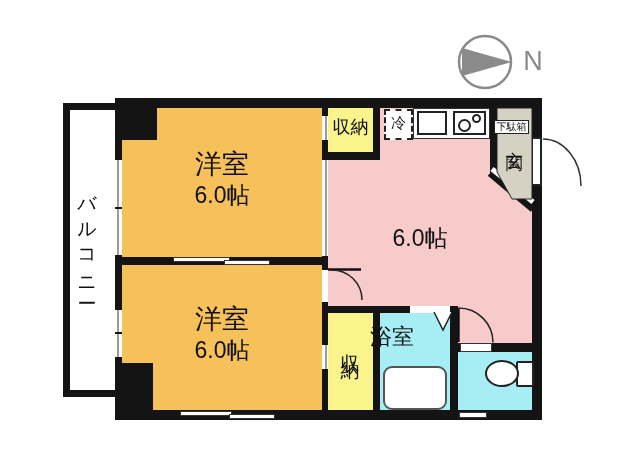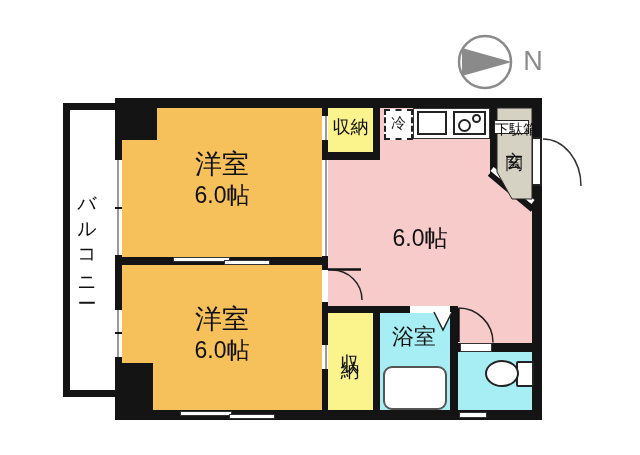--- a/index.html
+++ b/index.html
@@ -99,32 +99,32 @@
 
     <line x1="458.5" y1="308" x2="458.5" y2="342" stroke="#111" stroke-width="2.4"></line>
     <path d="M 458.5,308 A 34.5,34.5 0 0 1 493,342.5" fill="none" stroke="#222" stroke-width="1.5"></path>
 
     <path d="M 543,139 A 38,47 0 0 1 581,186" fill="none" stroke="#333" stroke-width="1.5"></path>
 
     <path d="M 434,312 L 443,330 L 452,312" fill="#fff" stroke="#222" stroke-width="1.5"></path>
   </svg>
 
   <div class="abs whitebox z6" style="left:494px;top:120px;width:35px;height:14px;border:1.5px solid #222;">
-    <div class="lbl" style="left:0;right:0;top:1px;font-size:14px;letter-spacing:0;">下駄箱</div>
+    <div class="lbl" style="left:0;right:0;top:1px;font-size:10px;letter-spacing:0;">下駄箱</div>
   </div>
 
   <div class="lbl" style="left:132px;top:150px;width:180px;font-size:27px;">洋室</div>
   <div class="lbl" style="left:132px;top:183px;width:180px;font-size:23px;">6.0帖</div>
 
   <div class="lbl" style="left:132px;top:305px;width:180px;font-size:27px;">洋室</div>
   <div class="lbl" style="left:132px;top:338px;width:180px;font-size:23px;">6.0帖</div>
 
   <div class="lbl" style="left:370px;top:226px;width:100px;font-size:23px;">6.0帖</div>
 
   <div class="lbl" style="left:328px;top:118px;width:45px;font-size:18px;">収納</div>
   <div class="lbl vtext" style="left:340px;top:338px;font-size:19px;letter-spacing:8px;">収納</div>
 
-  <div class="lbl" style="left:378px;top:325px;width:72px;font-size:22px;">浴室</div>
+  <div class="lbl" style="left:356px;top:325px;width:72px;font-size:22px;">浴室</div>
 
   <div class="lbl vtext" style="left:505px;top:138px;font-size:17px;letter-spacing:4px;">玄関</div>
 
   <div class="lbl" style="left:518px;top:47px;width:30px;font-size:27px;color:var(--compass-gray,#8a8a8a);">N</div>
 </div>
 
 </body></html>

